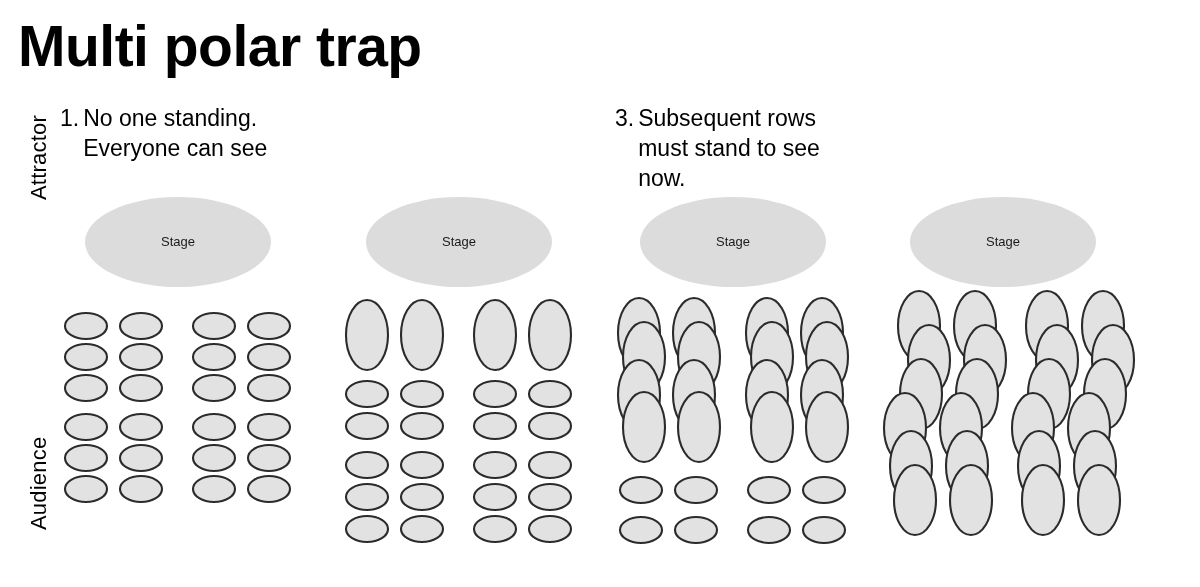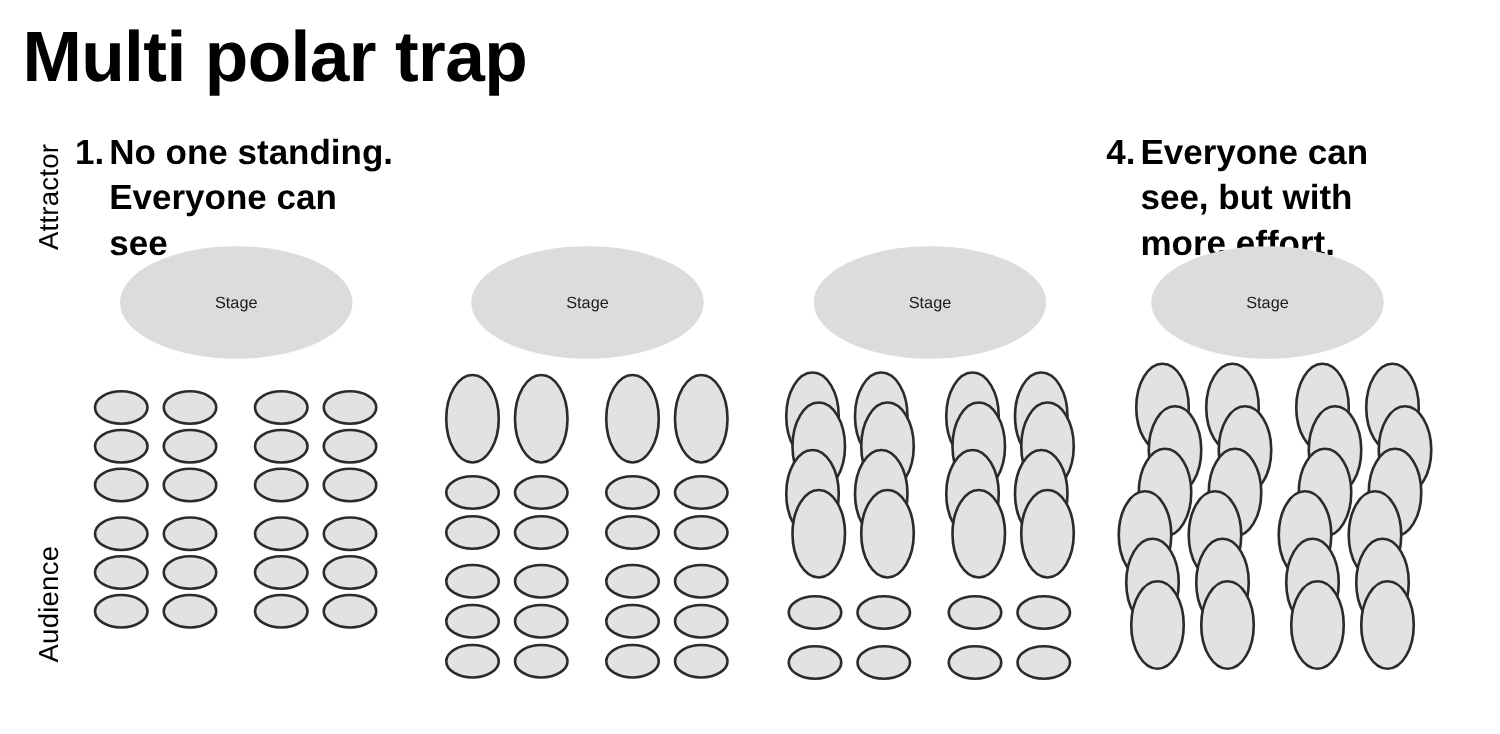--- a/index.html
+++ b/index.html
@@ -42,37 +42,37 @@
   .panel { position: absolute; top: 104px; width: 280px; height: 470px; }
   #panel-1 { left: 56px; }
   #panel-2 { left: 337px; }
   #panel-3 { left: 611px; }
   #panel-4 { left: 881px; }
 
   .panel-caption {
     position: absolute;
     left: 0; top: 0;
     width: 276px;
-    font-size: 28px;
+    font-size: 23px;
     line-height: 1.30;
-    font-weight: 700;
+    font-weight: 400;
     padding-left: 4px;
     box-sizing: border-box;
   }
   .panel-caption .cap-num { }
   .panel-caption .cap-text {
     display: inline-block;
     vertical-align: top;
     width: 228px;
     margin-left: 4px;
   }
 
   .scene {
     position: absolute;
-    left: 11px;
+    left: 0;
     top: 86px;
     width: 280px;
     height: 384px;
   }
   .scene svg { display: block; overflow: visible; }
 
   .stage-ellipse { fill: #dcdcdc; stroke: none; }
   .stage-text {
     font-family: "Liberation Sans", sans-serif;
     font-size: 13px;
@@ -171,20 +171,23 @@
         <ellipse class="seat" cx="30" cy="339" rx="21" ry="13"></ellipse>
         <ellipse class="seat" cx="85" cy="339" rx="21" ry="13"></ellipse>
         <ellipse class="seat" cx="158" cy="339" rx="21" ry="13"></ellipse>
         <ellipse class="seat" cx="213" cy="339" rx="21" ry="13"></ellipse>
       </g>
     </svg>
   </div>
 </div>
 
 <div class="panel" id="panel-3">
+  <div class="panel-caption">
+    <span class="cap-num">3.</span><span class="cap-text">Subsequent rows must stand to see now.</span>
+  </div>
   <div class="scene">
     <svg width="280" height="384" viewBox="0 0 280 384">
       <ellipse class="stage-ellipse" cx="122" cy="52" rx="93" ry="45"></ellipse>
       <text class="stage-text" x="122" y="53">Stage</text>
       <g>
         <ellipse class="seat" cx="28" cy="143" rx="21" ry="35"></ellipse>
         <ellipse class="seat" cx="83" cy="143" rx="21" ry="35"></ellipse>
         <ellipse class="seat" cx="156" cy="143" rx="21" ry="35"></ellipse>
         <ellipse class="seat" cx="211" cy="143" rx="21" ry="35"></ellipse>
 
@@ -211,23 +214,20 @@
         <ellipse class="seat" cx="30" cy="340" rx="21" ry="13"></ellipse>
         <ellipse class="seat" cx="85" cy="340" rx="21" ry="13"></ellipse>
         <ellipse class="seat" cx="158" cy="340" rx="21" ry="13"></ellipse>
         <ellipse class="seat" cx="213" cy="340" rx="21" ry="13"></ellipse>
       </g>
     </svg>
   </div>
 </div>
 
 <div class="panel" id="panel-4">
-  <div class="panel-caption">
-    <span class="cap-num">4.</span><span class="cap-text">Everyone can see, but with more effort.</span>
-  </div>
   <div class="scene">
     <svg width="280" height="384" viewBox="0 0 280 384">
       <ellipse class="stage-ellipse" cx="122" cy="52" rx="93" ry="45"></ellipse>
       <text class="stage-text" x="122" y="53">Stage</text>
       <g>
         <ellipse class="seat" cx="38" cy="136" rx="21" ry="35"></ellipse>
         <ellipse class="seat" cx="94" cy="136" rx="21" ry="35"></ellipse>
         <ellipse class="seat" cx="166" cy="136" rx="21" ry="35"></ellipse>
         <ellipse class="seat" cx="222" cy="136" rx="21" ry="35"></ellipse>
 

